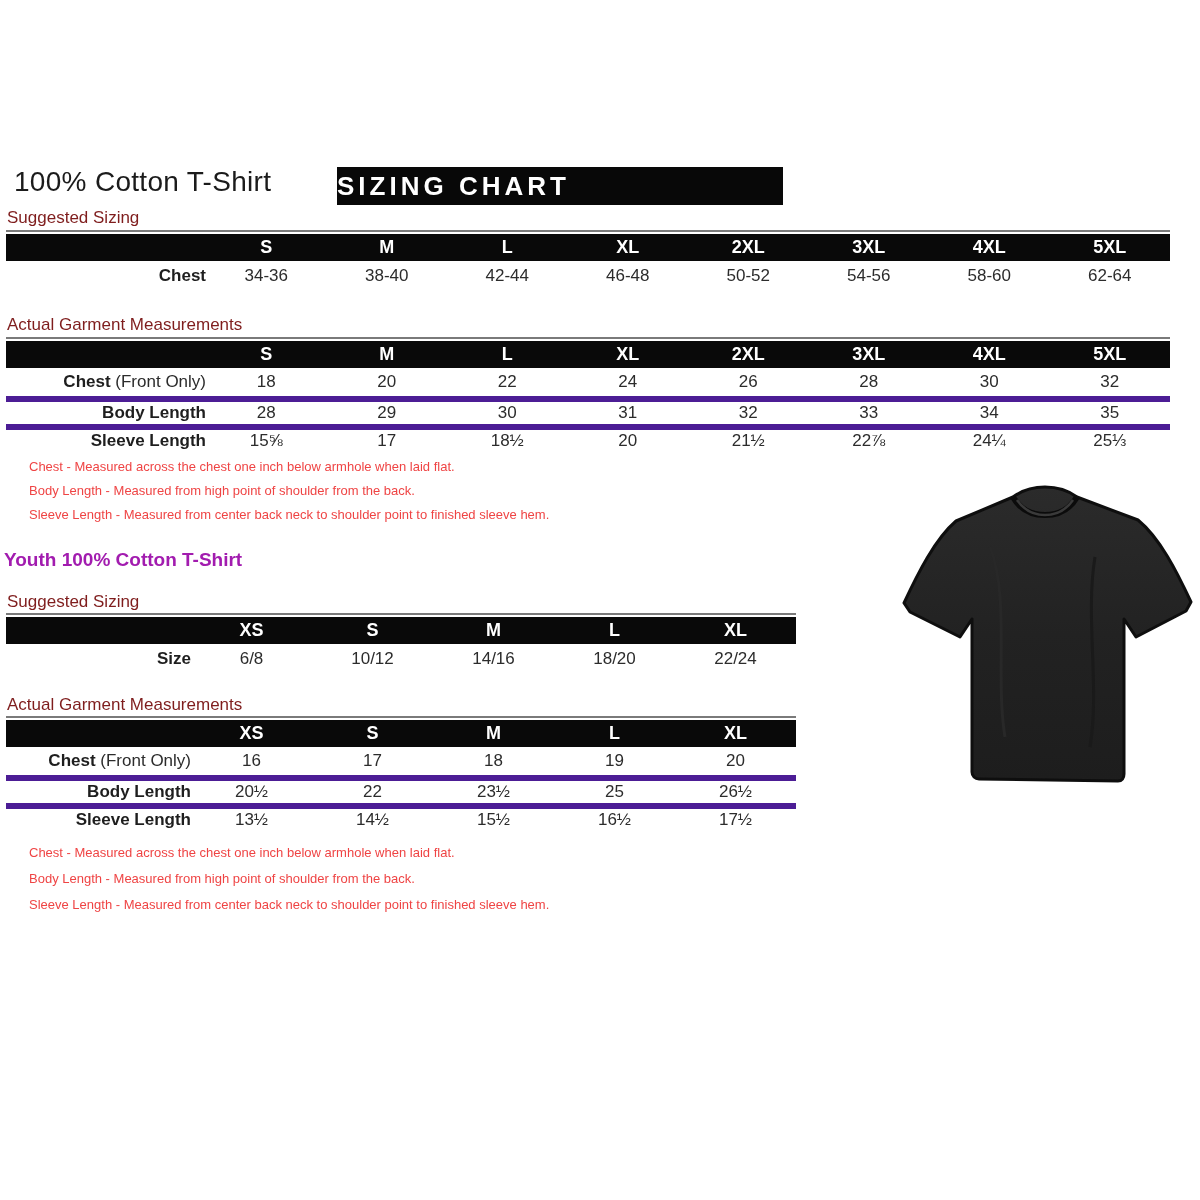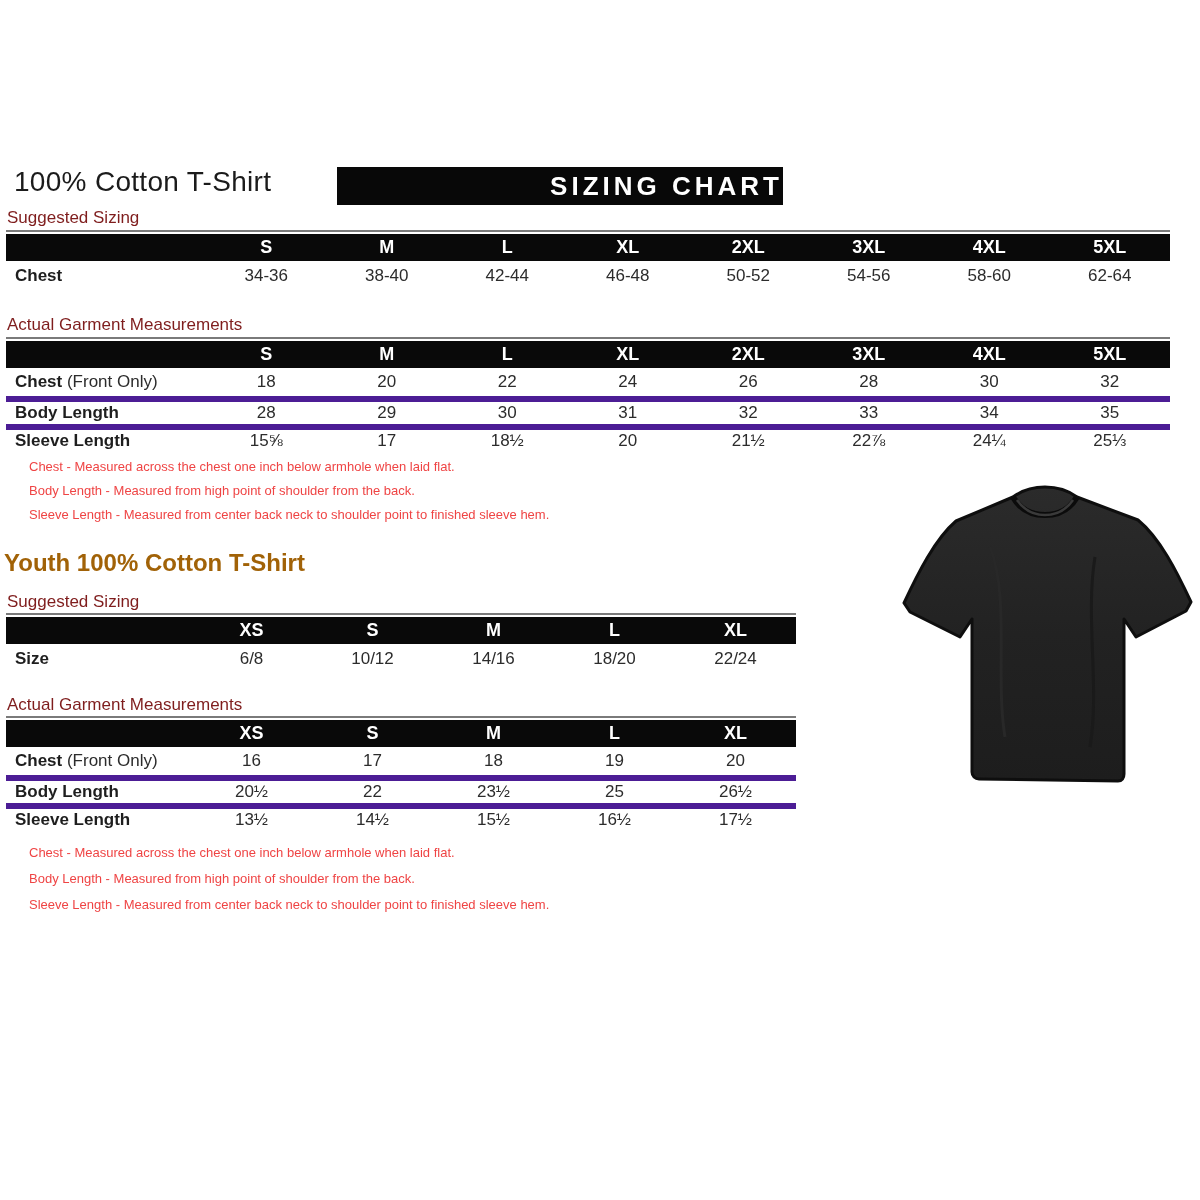--- a/index.html
+++ b/index.html
@@ -10,26 +10,26 @@
     color:#222; position:relative; overflow:hidden;
   }
   .page { position:absolute; inset:0; width:1016px; height:1200px; }
 
   .title-adult {
     position:absolute; left:14px; top:166px;
     font-size:28px; font-weight:400; color:#1b1b1b; letter-spacing:0.3px;
   }
   .bar-sizing-chart {
     position:absolute; left:337px; top:167px; width:446px; height:38px;
-    background:#080808; color:#ffffff; text-align:right;
+    background:#080808; color:#ffffff; text-align:left;
     font-size:26px; font-weight:700; letter-spacing:4px; line-height:38px;
   }
   .title-youth {
     position:absolute; left:4px; top:549px;
-    font-size:24px; font-weight:700; color:#a16207;
+    font-size:19px; font-weight:700; color:#a21caf;
   }
 
   .sec-label { position:absolute; font-size:17px; color:#7f1d1d; }
   .sec-label.s1 { left:7px; top:208px; }
   .sec-label.s2 { left:7px; top:315px; }
   .sec-label.s3 { left:7px; top:592px; }
   .sec-label.s4 { left:7px; top:695px; }
 
   .size-table {
     position:absolute; left:6px;
@@ -42,21 +42,21 @@
 
   .thead {
     display:flex; background:#090909; color:#ffffff;
     height:27px; align-items:center; font-weight:700; font-size:18px;
   }
   .t-row { display:flex; align-items:center; height:28px; font-size:17px; color:#2c2c2c; }
   .size-table.t1 .t-row, .size-table.t3 .t-row { height:30px; }
   .t-row + .t-row { border-top:6px solid #4c1d95; }
 
   .col { flex:1; text-align:center; }
-  .col.label { flex:0 0 200px; text-align:left; padding-left:9px; }
+  .col.label { flex:0 0 200px; text-align:right; padding-left:9px; }
   .size-table.t3 .col.label, .size-table.t4 .col.label { flex:0 0 185px; }
   .col.label b { font-weight:700; color:#1e1e1e; }
 
   .notes { position:absolute; left:29px; font-size:13px; color:#ef4444; }
   .notes.n1 { top:459px; }
   .notes.n1 .note-line { margin-bottom:9px; }
   .notes.n2 { top:845px; }
   .notes.n2 .note-line { margin-bottom:11px; }
 
   .tshirt-wrap { position:absolute; left:890px; top:476px; width:310px; height:332px; }

